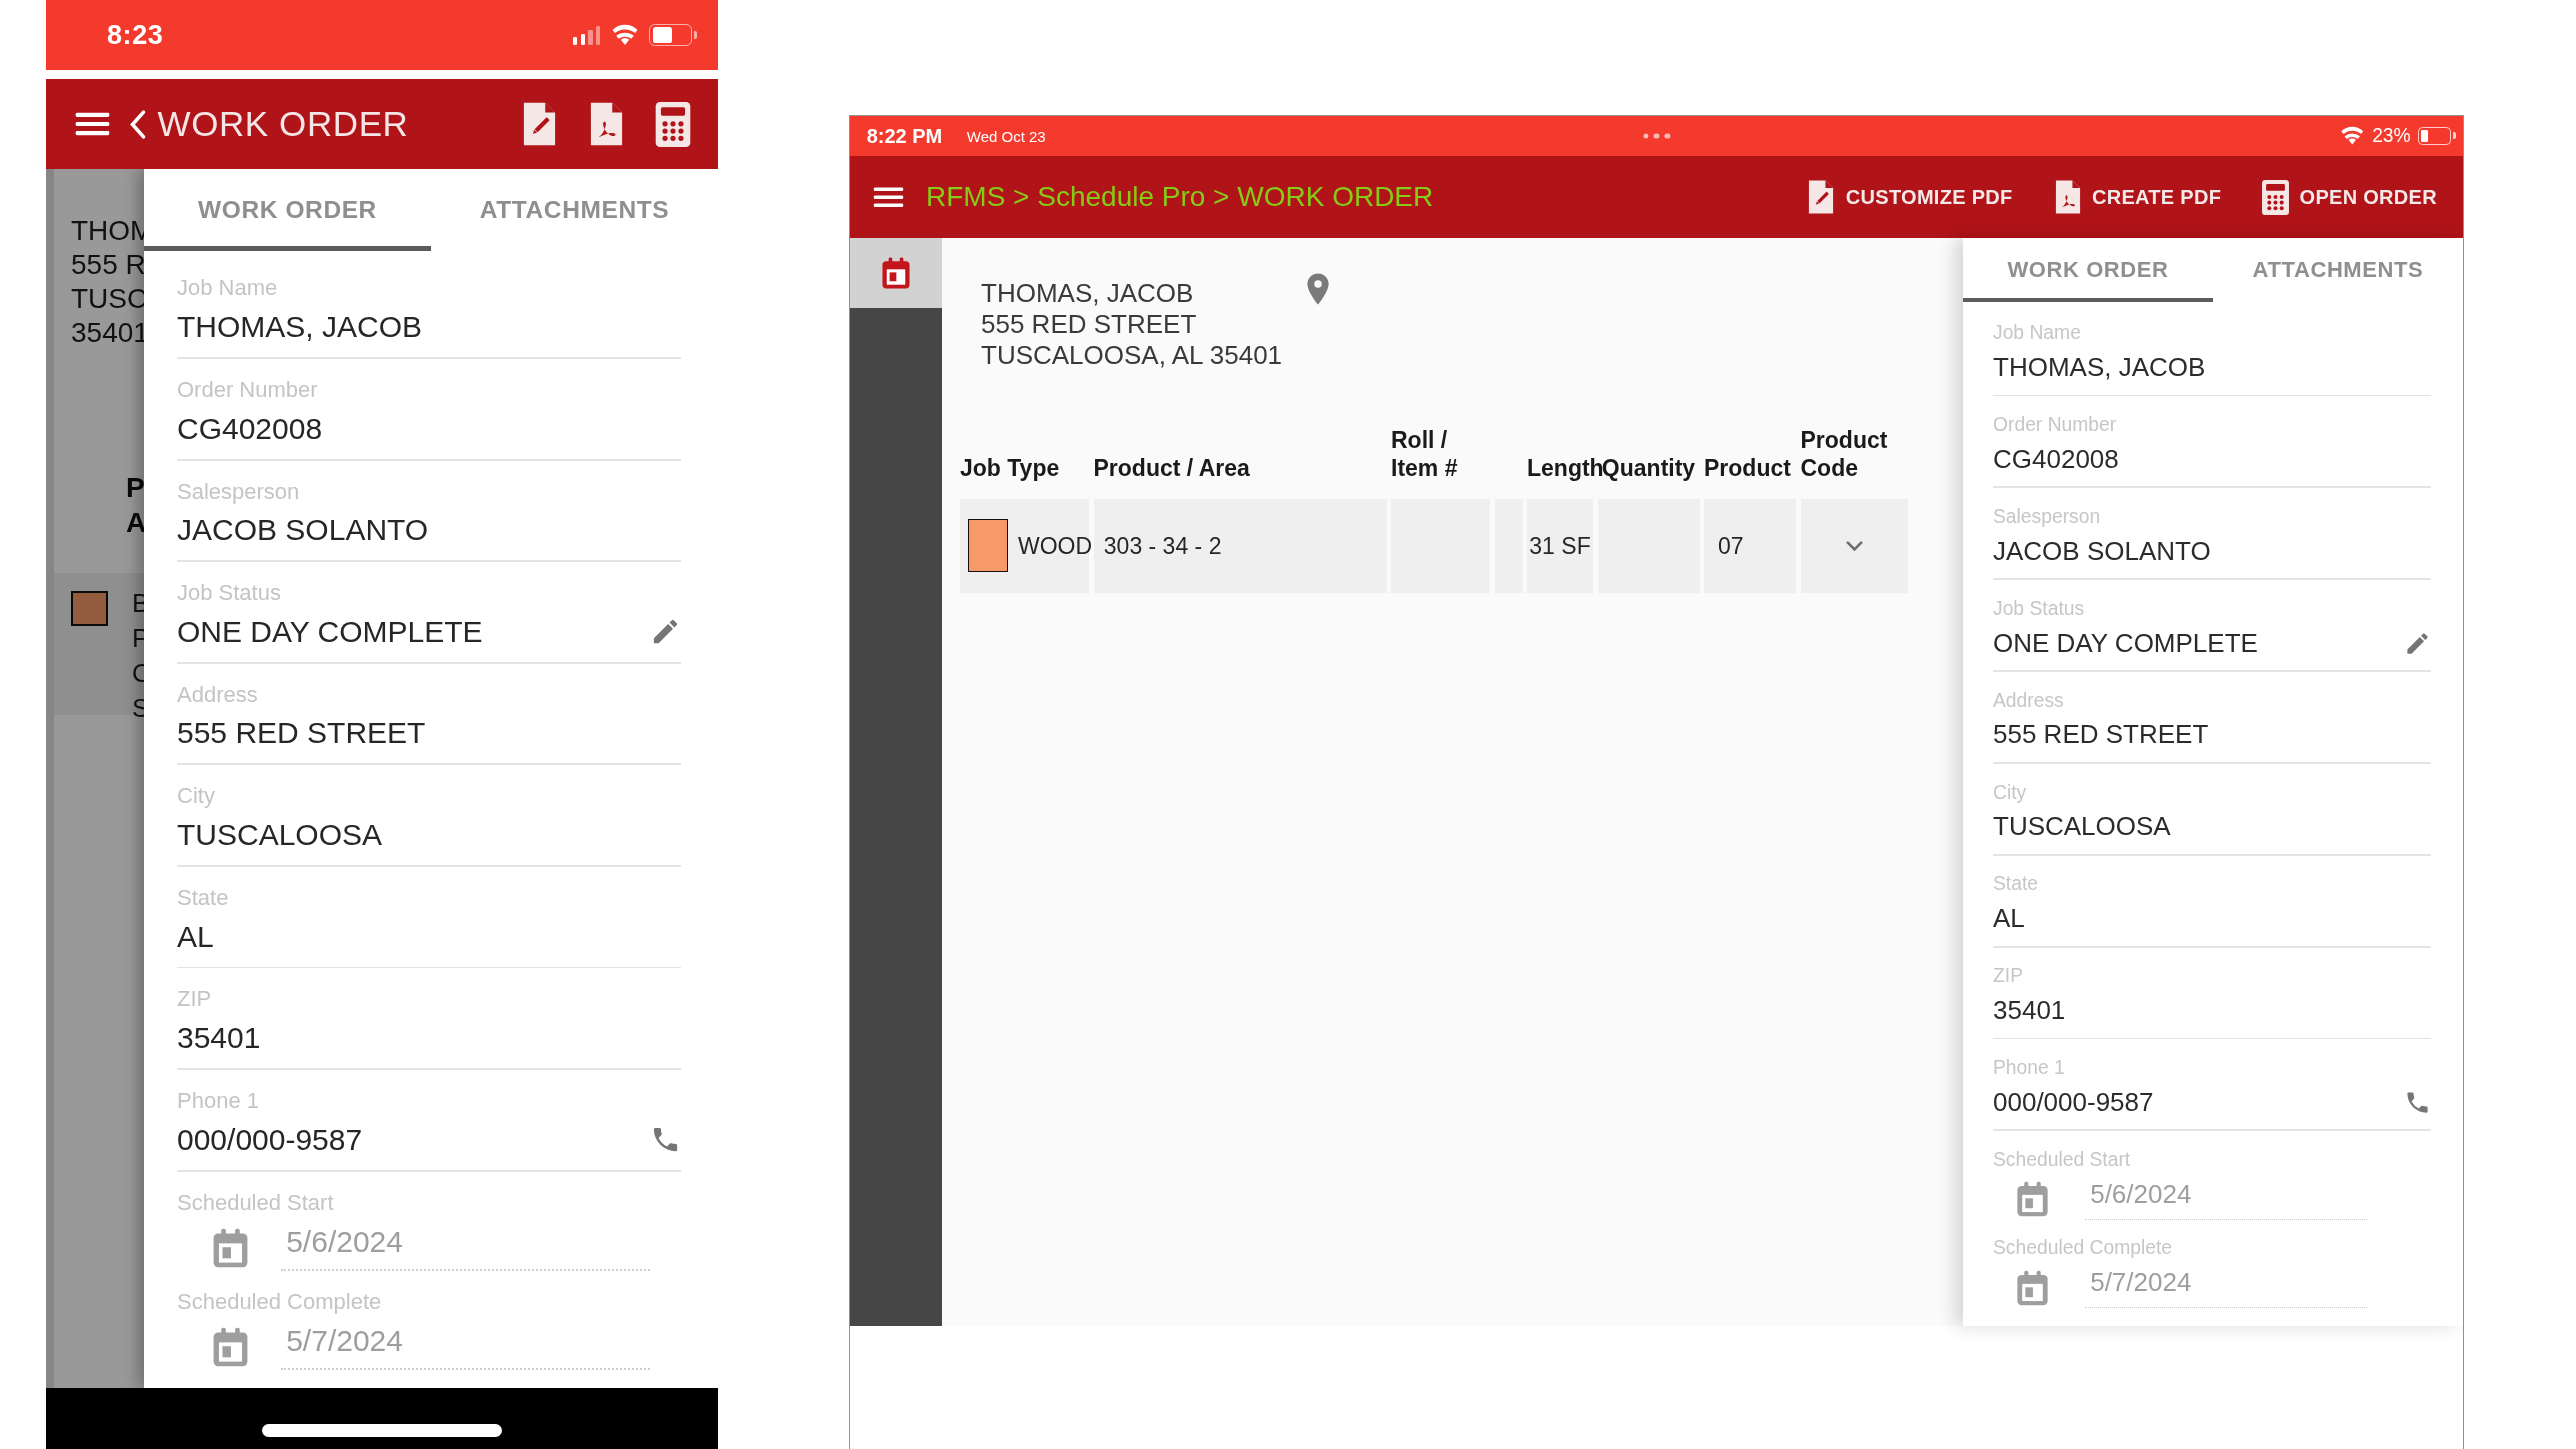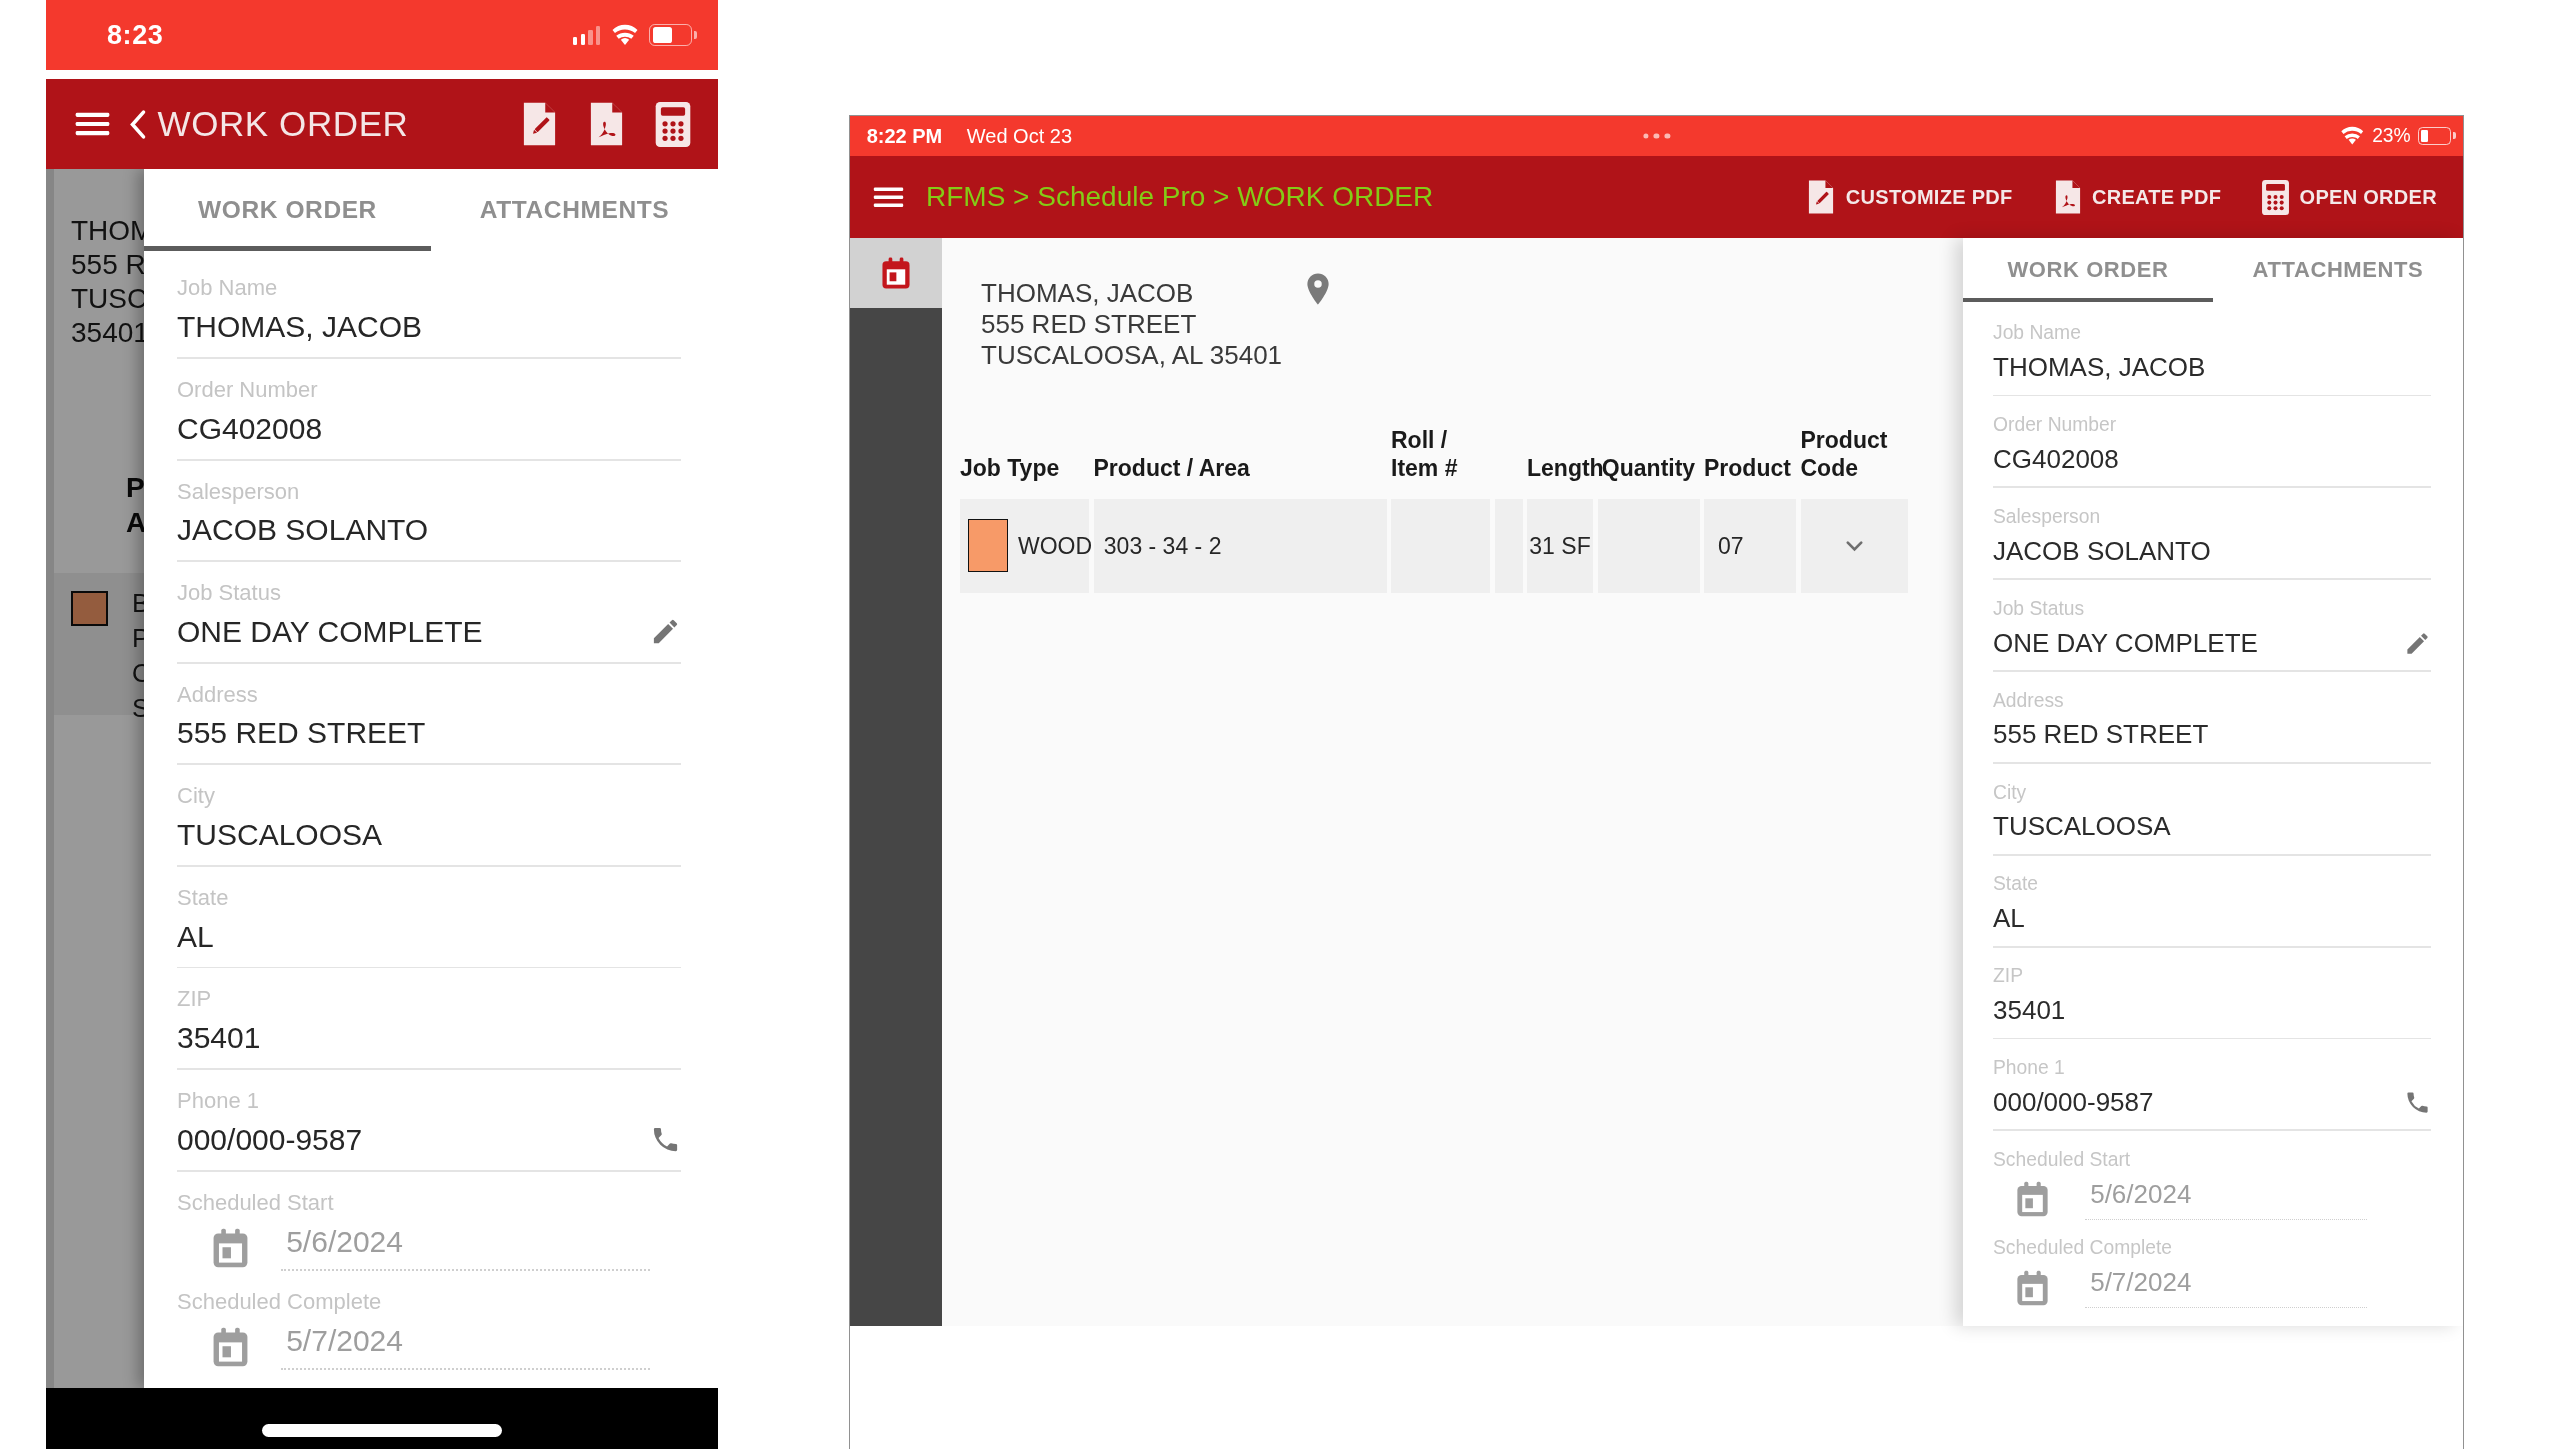--- a/index.html
+++ b/index.html
@@ -53,21 +53,21 @@
   .p-navbar{position:absolute;left:0;right:0;bottom:0;height:61px;background:#000;}
   .home-pill{position:absolute;left:50%;top:36px;transform:translateX(-50%);
              width:240px;height:13px;border-radius:7px;background:#fff;}
 
   
   .tablet{position:absolute;left:849px;top:115px;width:1615px;height:1391px;
           border:1.9px solid #919191;box-sizing:border-box;background:#fff;overflow:hidden;}
   .t-status{height:40px;background:#F4392D;display:flex;align-items:center;
             padding:0 11.6px 0 16.7px;position:relative;}
   .t-time{color:#fff;font-size:20px;font-weight:bold;}
-  .t-date{color:#fff;font-size:20px;margin-left:24.5px;}
+  .t-date{color:#fff;font-size:15px;margin-left:24.5px;}
   .t-dots{position:absolute;left:50%;top:50%;transform:translate(-50%,-50%);display:flex;gap:5.8px;}
   .t-dots i{width:5.2px;height:5.2px;border-radius:50%;background:rgba(255,255,255,.65);}
   .t-stright{margin-left:auto;display:flex;align-items:center;gap:7.7px;}
   .t-batt{position:relative;width:31px;height:16.7px;border:1.9px solid rgba(255,255,255,.75);border-radius:4.5px;}
   .t-batt .fill{position:absolute;left:1.9px;top:1.9px;bottom:1.9px;width:6.4px;background:#fff;border-radius:1.3px;}
   .t-batt .nub{position:absolute;right:-5.2px;top:4.5px;width:2.6px;height:6.4px;background:rgba(255,255,255,.75);border-radius:0 1.9px 1.9px 0;}
   .t-pct{color:#fff;font-size:19.3px;}
 
   .t-header{height:82px;background:#B01318;display:flex;align-items:center;
             padding:0 26px 0 23px;box-sizing:border-box;}

